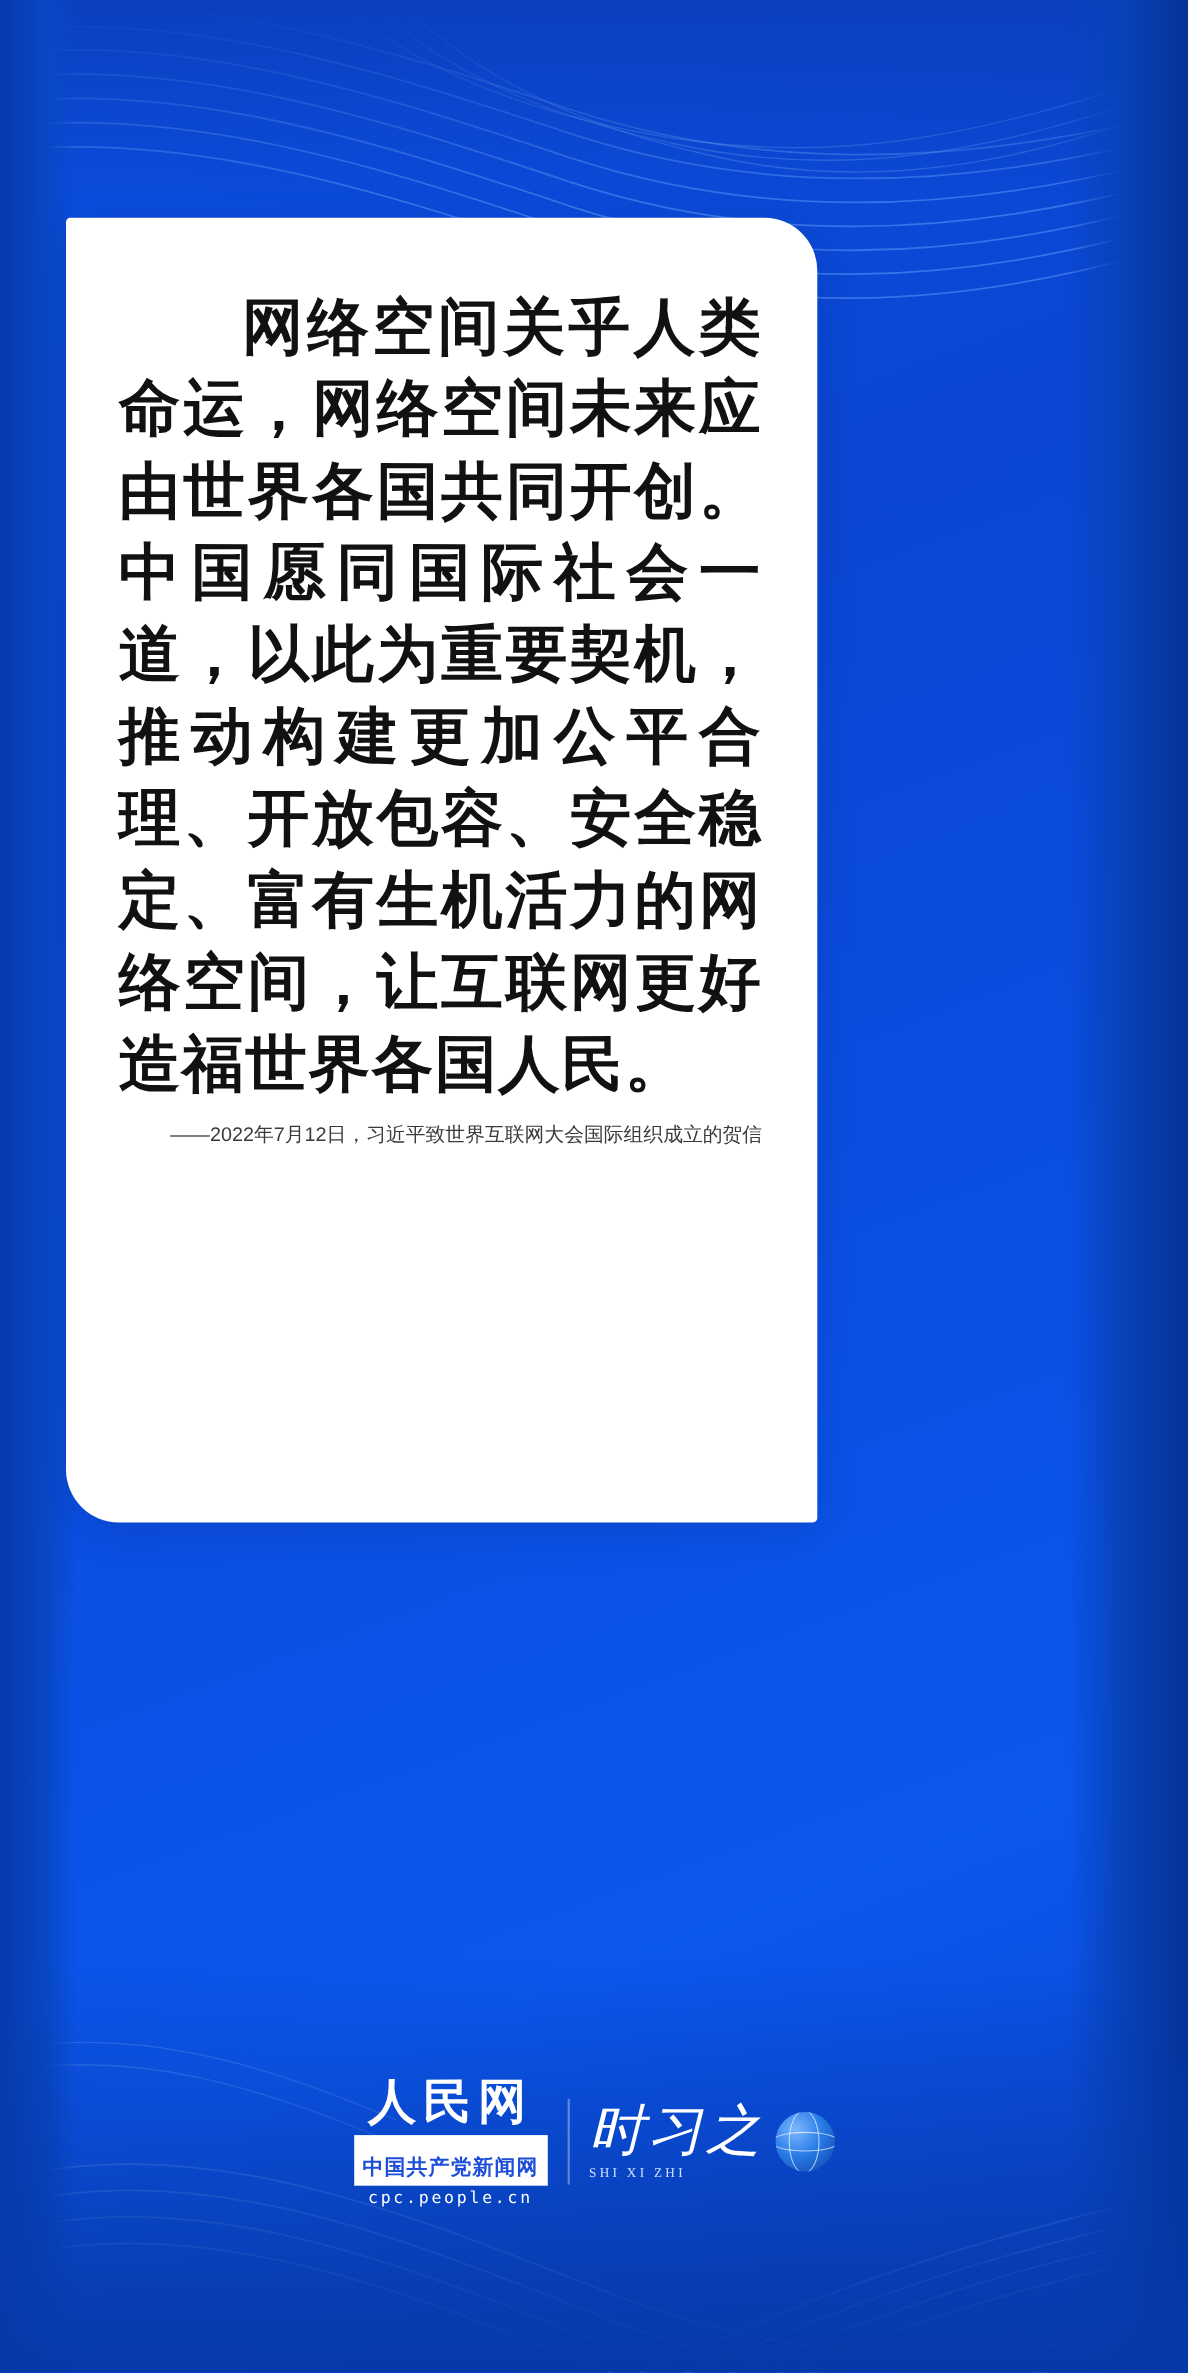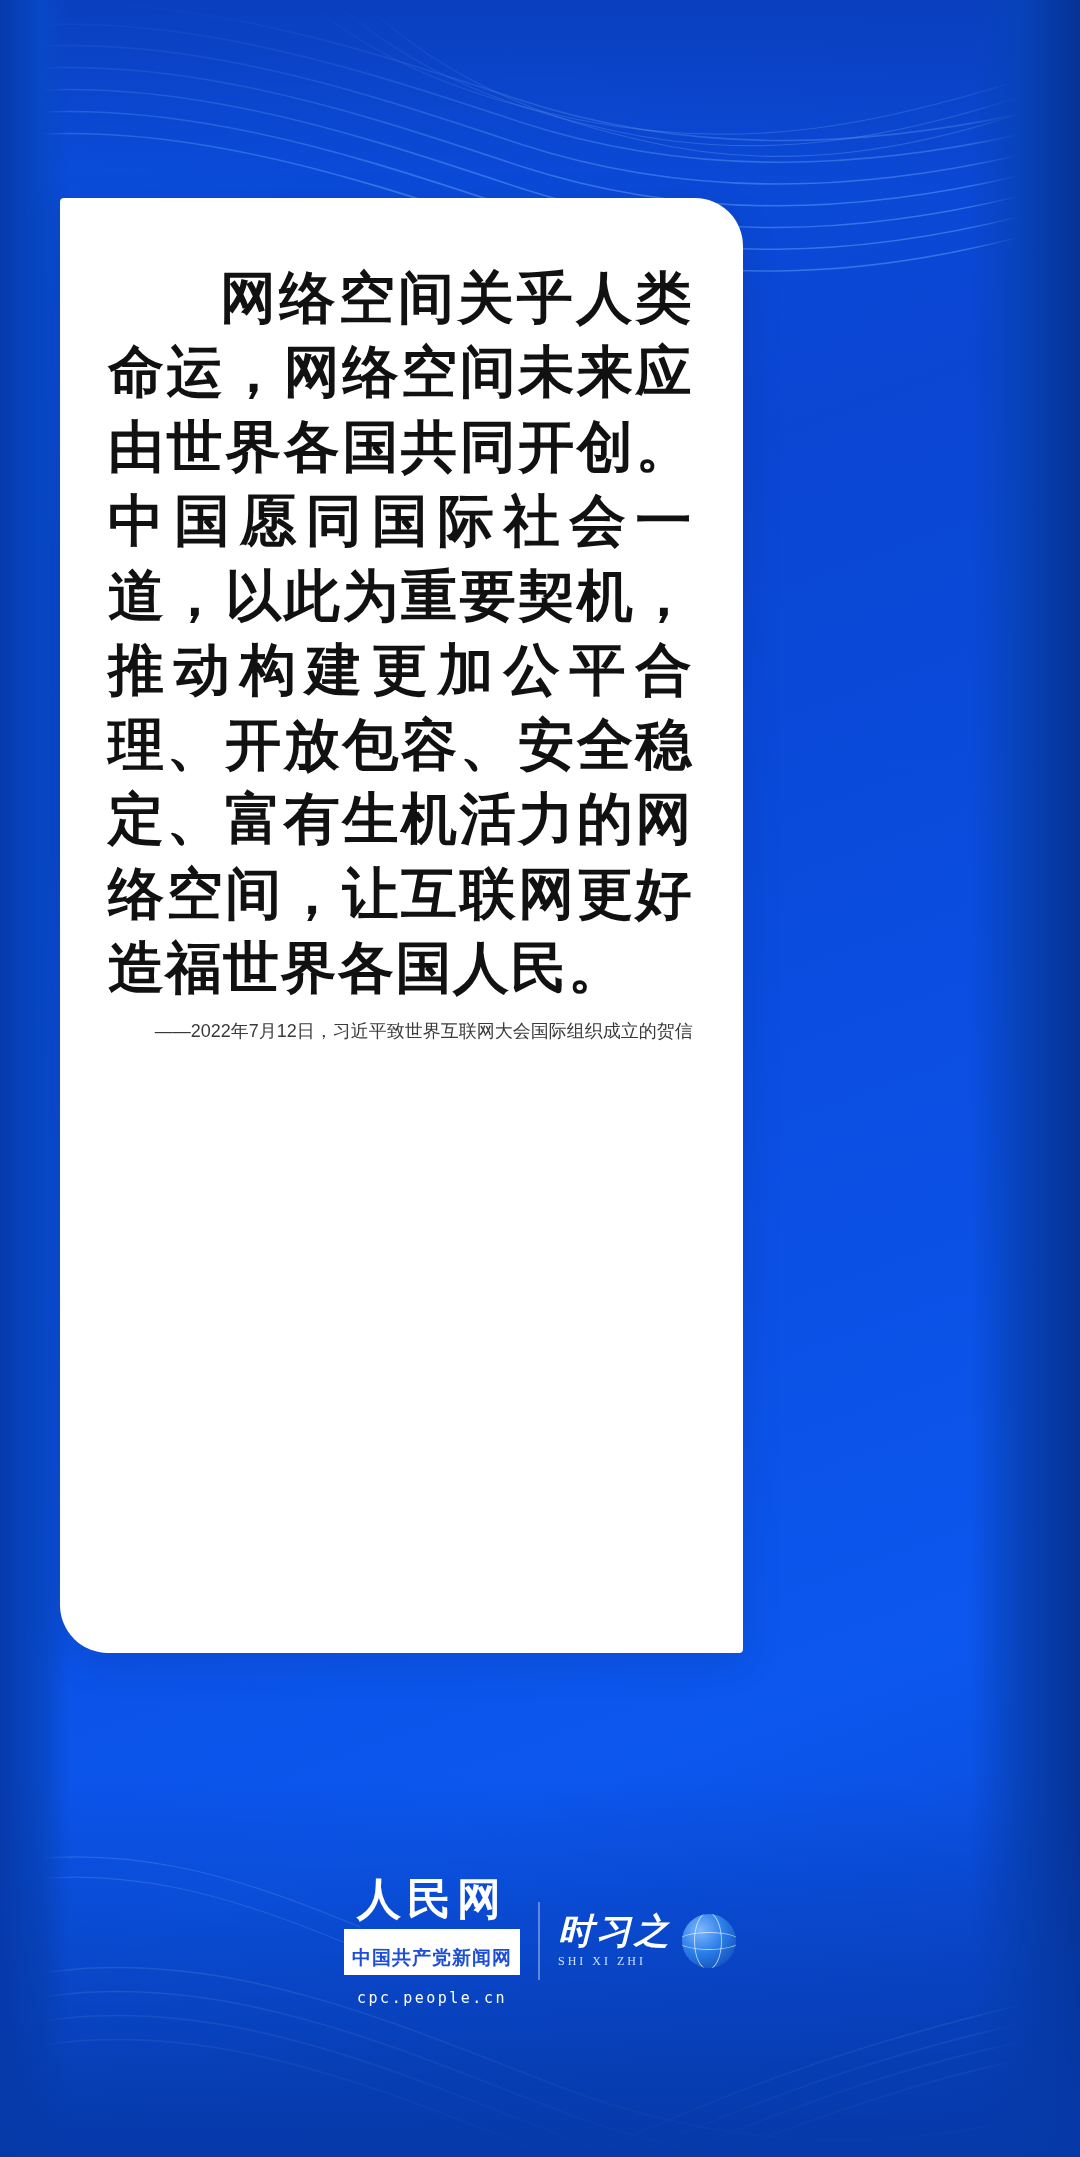--- a/index.html
+++ b/index.html
@@ -50,21 +50,21 @@
   }
   #wave-top { top: -20px; left: -40px; }
   #wave-bottom { bottom: -10px; left: 0; }
 
   
   .card {
     position: absolute;
     left: 60px;
     top: 198px;
     width: 683px;
-    height: 1455px;
+    height: 1186px;
     background: #ffffff;
     border-radius: 4px 48px 4px 48px;
     box-shadow: 0 10px 40px rgba(0,0,0,0.10);
   }
   .quote {
     position: absolute;
     left: 48px;
     top: 62px;
     width: 585px;
     font-family: "DejaVu Serif", "Liberation Serif", serif;
@@ -116,21 +116,21 @@
   .logo-people .sub {
     margin-top: 7px;
     background: #ffffff;
     color: #1d4ed8;
     font-size: 19px;
     letter-spacing: 1px;
     padding: 16px 8px 4px;
     font-weight: 700;
   }
   .logo-people .url {
-    margin-top: 14px;
+    margin-top: 2px;
     font-family: "DejaVu Sans Mono", "Liberation Mono", monospace;
     font-size: 15px;
     letter-spacing: 2.5px;
     color: #ffffff;
   }
   .divider-dot {
     width: 2px;
     height: 78px;
     background: rgba(255,255,255,0.35);
   }
@@ -141,22 +141,22 @@
   }
   .logo-shixi .mark {
     display: flex;
     flex-direction: column;
     align-items: flex-start;
     color: #ffffff;
   }
   .logo-shixi .big {
     font-family: "DejaVu Serif", "Liberation Serif", serif;
     font-style: italic;
-    font-weight: 700;
-    font-size: 35px;
+    font-weight: 400;
+    font-size: 50px;
     letter-spacing: 3px;
     line-height: 1;
   }
   .logo-shixi .pinyin {
     margin-top: 6px;
     font-family: Liberation Serif, serif;
     font-size: 12px;
     letter-spacing: 3px;
     color: #cfe2ff;
   }

